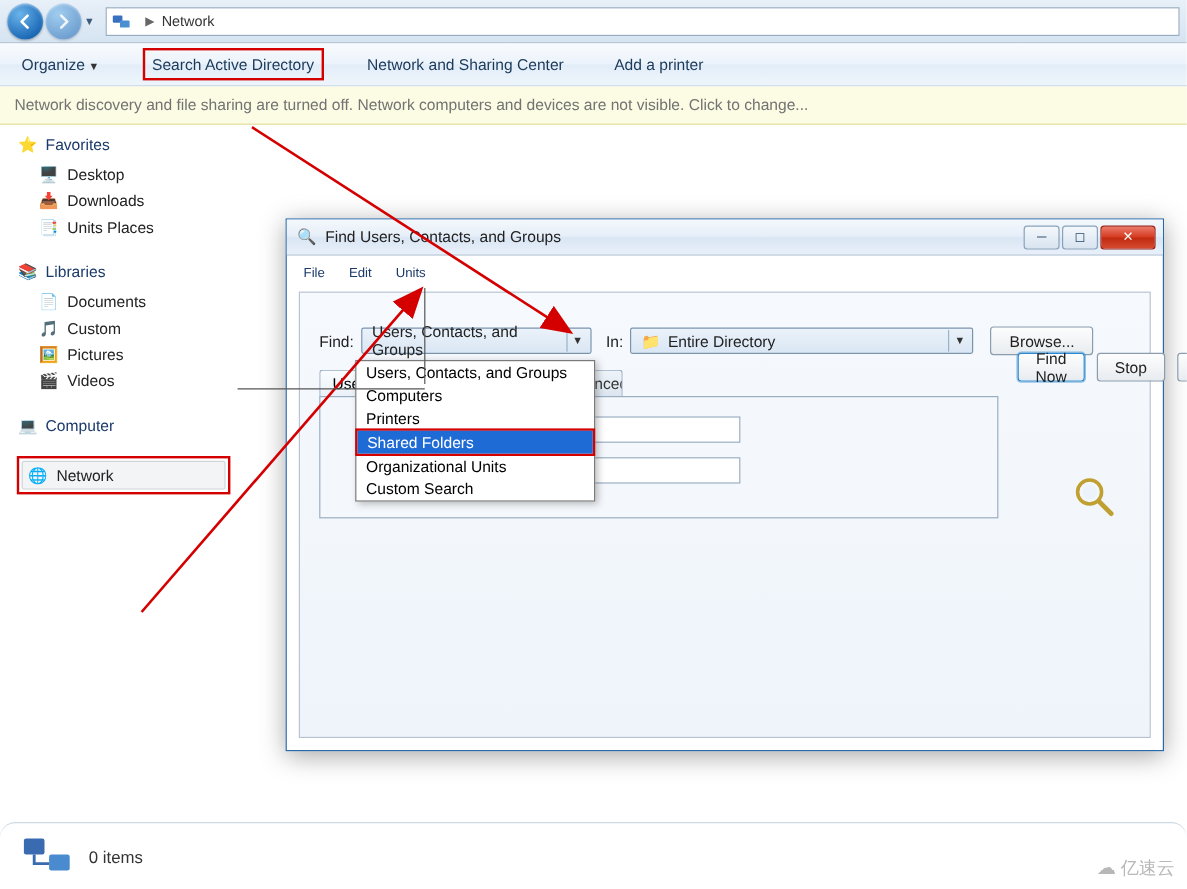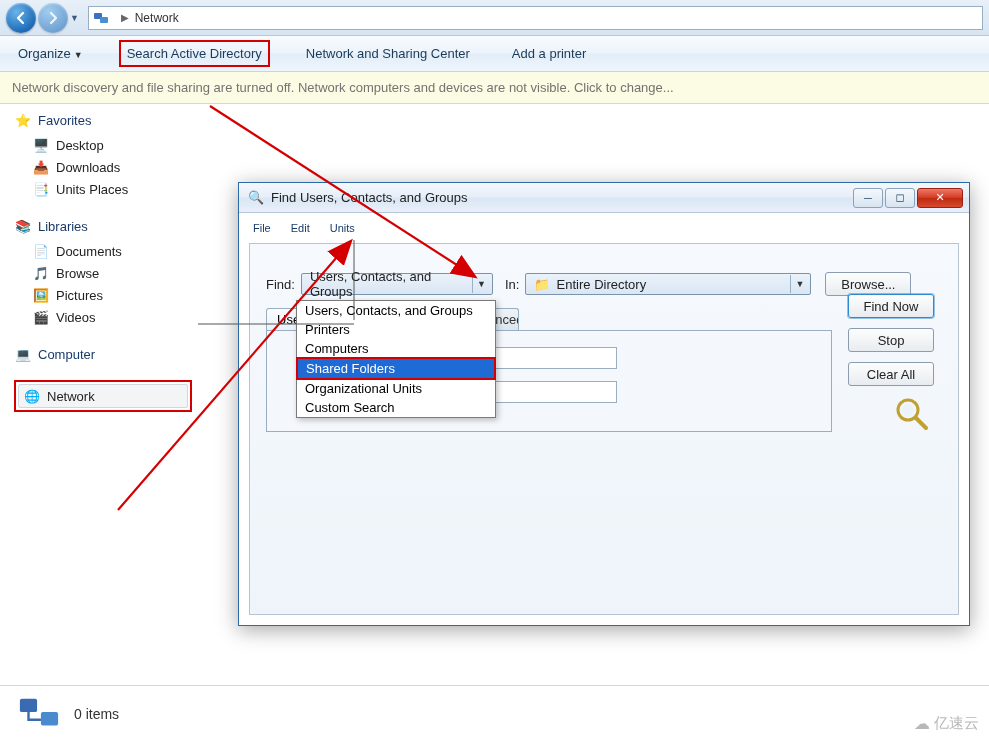--- a/index.html
+++ b/index.html
@@ -59,21 +59,21 @@
 .sidebar .network-row {
   display: flex; align-items: center; padding: 3px 4px;
   background: #f2f4f6; border: 1px solid #d0d6dc; border-radius: 2px;
 }
 .sidebar-box { border: 2px solid #d40000; padding: 2px; }
 
 
 .status-bar {
   position: absolute; left: 0; right: 0; bottom: 0; height: 56px;
   border-top: 1px solid #cfd9e4; display: flex; align-items: center;
-  padding: 0 18px; font-size: 14px; color: #333; background: #fff;
+  padding: 0 18px; font-size: 14px; color: #333; background: #fff; border-radius: 13px;
 }
 .status-icon { width: 42px; height: 42px; margin-right: 14px; display:flex; align-items:center; justify-content:center; }
 
 
 .dialog {
   position: absolute; left: 238px; top: 182px; width: 732px; height: 444px;
   border: 1px solid #2a6aa8; background: #fff;
   box-shadow: 0 4px 20px rgba(0,0,0,0.35);
   display: flex; flex-direction: column;
 }
@@ -122,21 +122,21 @@
 .in-icon { margin-right: 6px; }
 .btn {
   height: 24px; border: 1px solid #8a9cae; border-radius: 3px;
   background: linear-gradient(#fdfdfd, #e8ecf0);
   font-size: 13px; padding: 0 14px; display: inline-flex;
   align-items: center; justify-content: center; color: #222;
 }
 .btn.wide { width: 86px; }
 .right-col {
   position: absolute; right: 16px; top: 50px; width: 94px;
-  display: flex; flex-direction: column; gap: 10px; text-align: center;
+  display: flex; flex-direction: row; gap: 10px; text-align: center;
 }
 .btn.findnow { border-color: #2e8ad0; box-shadow: 0 0 0 1px rgba(46,138,208,0.5); }
 
 .tabs-area { position: relative; margin-top: 12px; margin-right: 110px; }
 .tab-header { display: flex; font-size: 13px; }
 .tab {
   border: 1px solid #9aaec2; border-bottom: none;
   background: linear-gradient(#fbfdff,#eaf1f8);
   padding: 3px 10px; border-radius: 3px 3px 0 0; position: relative;
 }
@@ -238,21 +238,21 @@
       <div class="group-head">
         <span class="ico">📚</span>
         <span>Libraries</span>
       </div>
       <div class="group-item">
           <span class="ico">📄</span>
           <span>Documents</span>
         </div>
       <div class="group-item">
           <span class="ico">🎵</span>
-          <span>Browse</span>
+          <span>Custom</span>
         </div>
       <div class="group-item">
           <span class="ico">🖼️</span>
           <span>Pictures</span>
         </div>
       <div class="group-item">
           <span class="ico">🎬</span>
           <span>Videos</span>
         </div>
     </div>
@@ -345,22 +345,22 @@
           <circle cx="16" cy="16" r="10" fill="none" stroke="#c0a030" stroke-width="3"></circle>
           <circle cx="16" cy="16" r="6" fill="#e8f0f8" opacity="0.6"></circle>
           <line x1="24" y1="24" x2="34" y2="34" stroke="#c0a030" stroke-width="4" stroke-linecap="round"></line>
         </svg>
     </span>
   </div>
 </div>
 
 <div class="dd-popup">
   <div class="opt">Users, Contacts, and Groups</div>
+  <div class="opt">Computers</div>
   <div class="opt">Printers</div>
-  <div class="opt">Computers</div>
   <div class="hl-box">
     <div class="opt sel">Shared Folders</div>
   </div>
   <div class="opt">Organizational Units</div>
   <div class="opt">Custom Search</div>
 </div>
 
 <svg class="overlay-svg" width="989" height="741">
   <defs>
     <marker id="ah" markerWidth="12" markerHeight="10" refX="10" refY="5" orient="auto">

